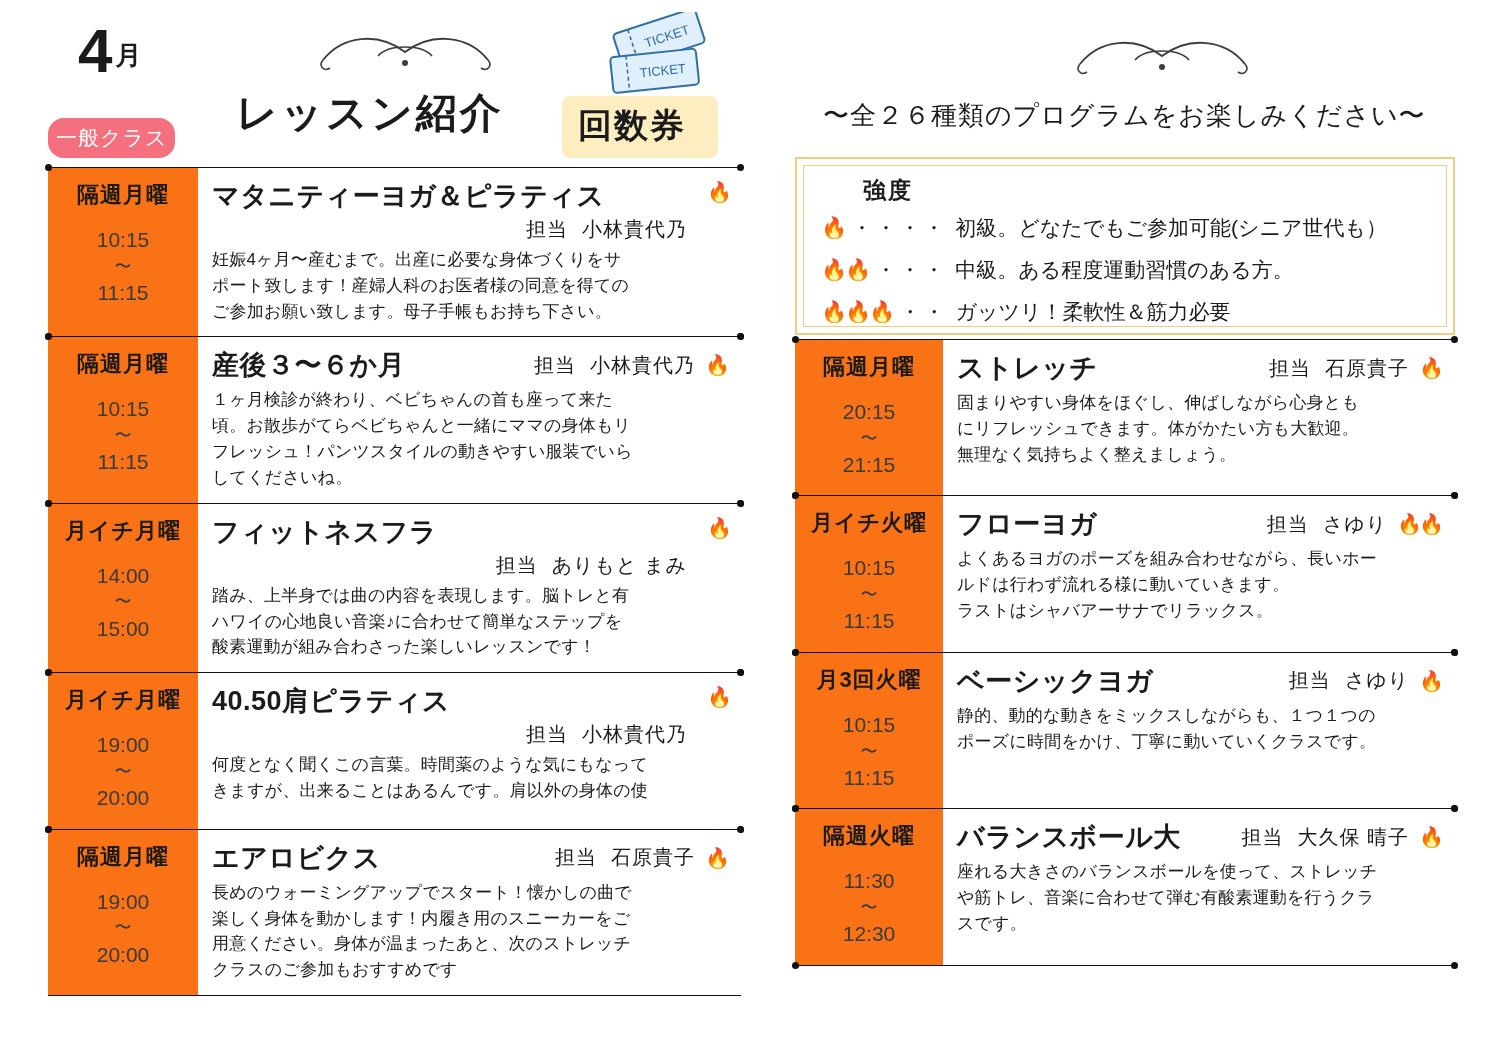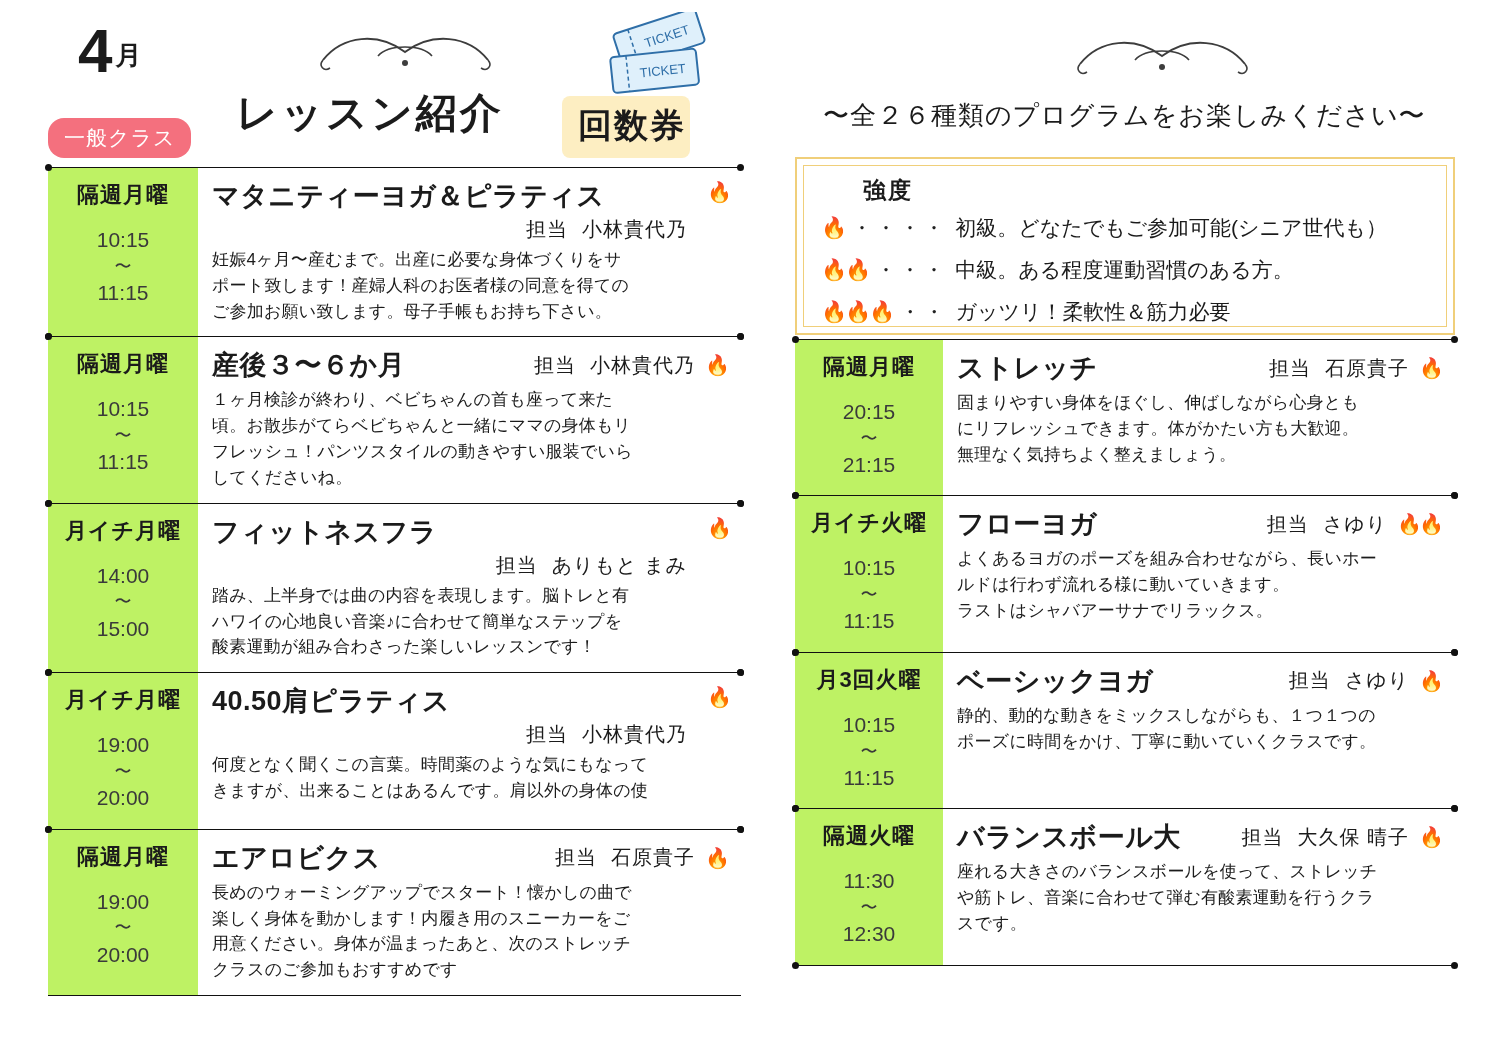--- a/index.html
+++ b/index.html
@@ -23,39 +23,39 @@
   .month-num {
     font-size:62px; font-weight:bold; line-height:0.95;
     letter-spacing:-1px;
   }
   .month-unit { font-size:26px; font-weight:bold; padding-bottom:8px; margin-left:4px; }
 
   .class-badge {
     position:absolute; left:48px; top:118px;
     background:#f4707e; color:#ffffff;
     border-radius:16px;
-    padding:6px 16px;
+    padding:6px 8px;
     font-size:21px; letter-spacing:1px;
     white-space:nowrap;
   }
 
   .title-main {
     position:absolute; left:236px; top:86px;
     font-size:41px; font-weight:bold; letter-spacing:3px;
   }
 
   .ornament { position:absolute; color:#4a4a4a; }
   .orn-left { left:318px; top:30px; }
   .orn-right { left:1075px; top:34px; }
 
   .ticket-badge {
     position:absolute; left:562px; top:96px;
     background:#fdeec2;
     border-radius:8px;
-    padding:7px 4px 9px 16px;
+    padding:7px 32px 9px 16px;
     font-size:34px; font-weight:bold; letter-spacing:2px;
   }
   .ticket-art { position:absolute; left:598px; top:12px; }
 
   .subtitle {
     position:absolute; left:823px; top:98px;
     font-size:26px; letter-spacing:1px;
   }
 
   
@@ -107,21 +107,21 @@
   .card::after { right:-3px; top:-4px; }
   .card .dot-bl, .card .dot-br {
     position:absolute; width:7px; height:7px; border-radius:50%; background:#111;
     bottom:-4px;
   }
   .dot-bl { left:-3px; }
   .dot-br { right:-3px; }
 
   .card-left {
     width:150px; flex:0 0 150px;
-    background:#bef264;
+    background:#f97316;
     padding:12px 0 14px 0;
     text-align:center;
     display:flex; flex-direction:column; align-items:center;
   }
   .col-right .card-left { width:148px; flex:0 0 148px; }
   .day {
     font-size:22px; font-weight:bold; letter-spacing:1px;
     color:#1b1b1b;
   }
   .time {

